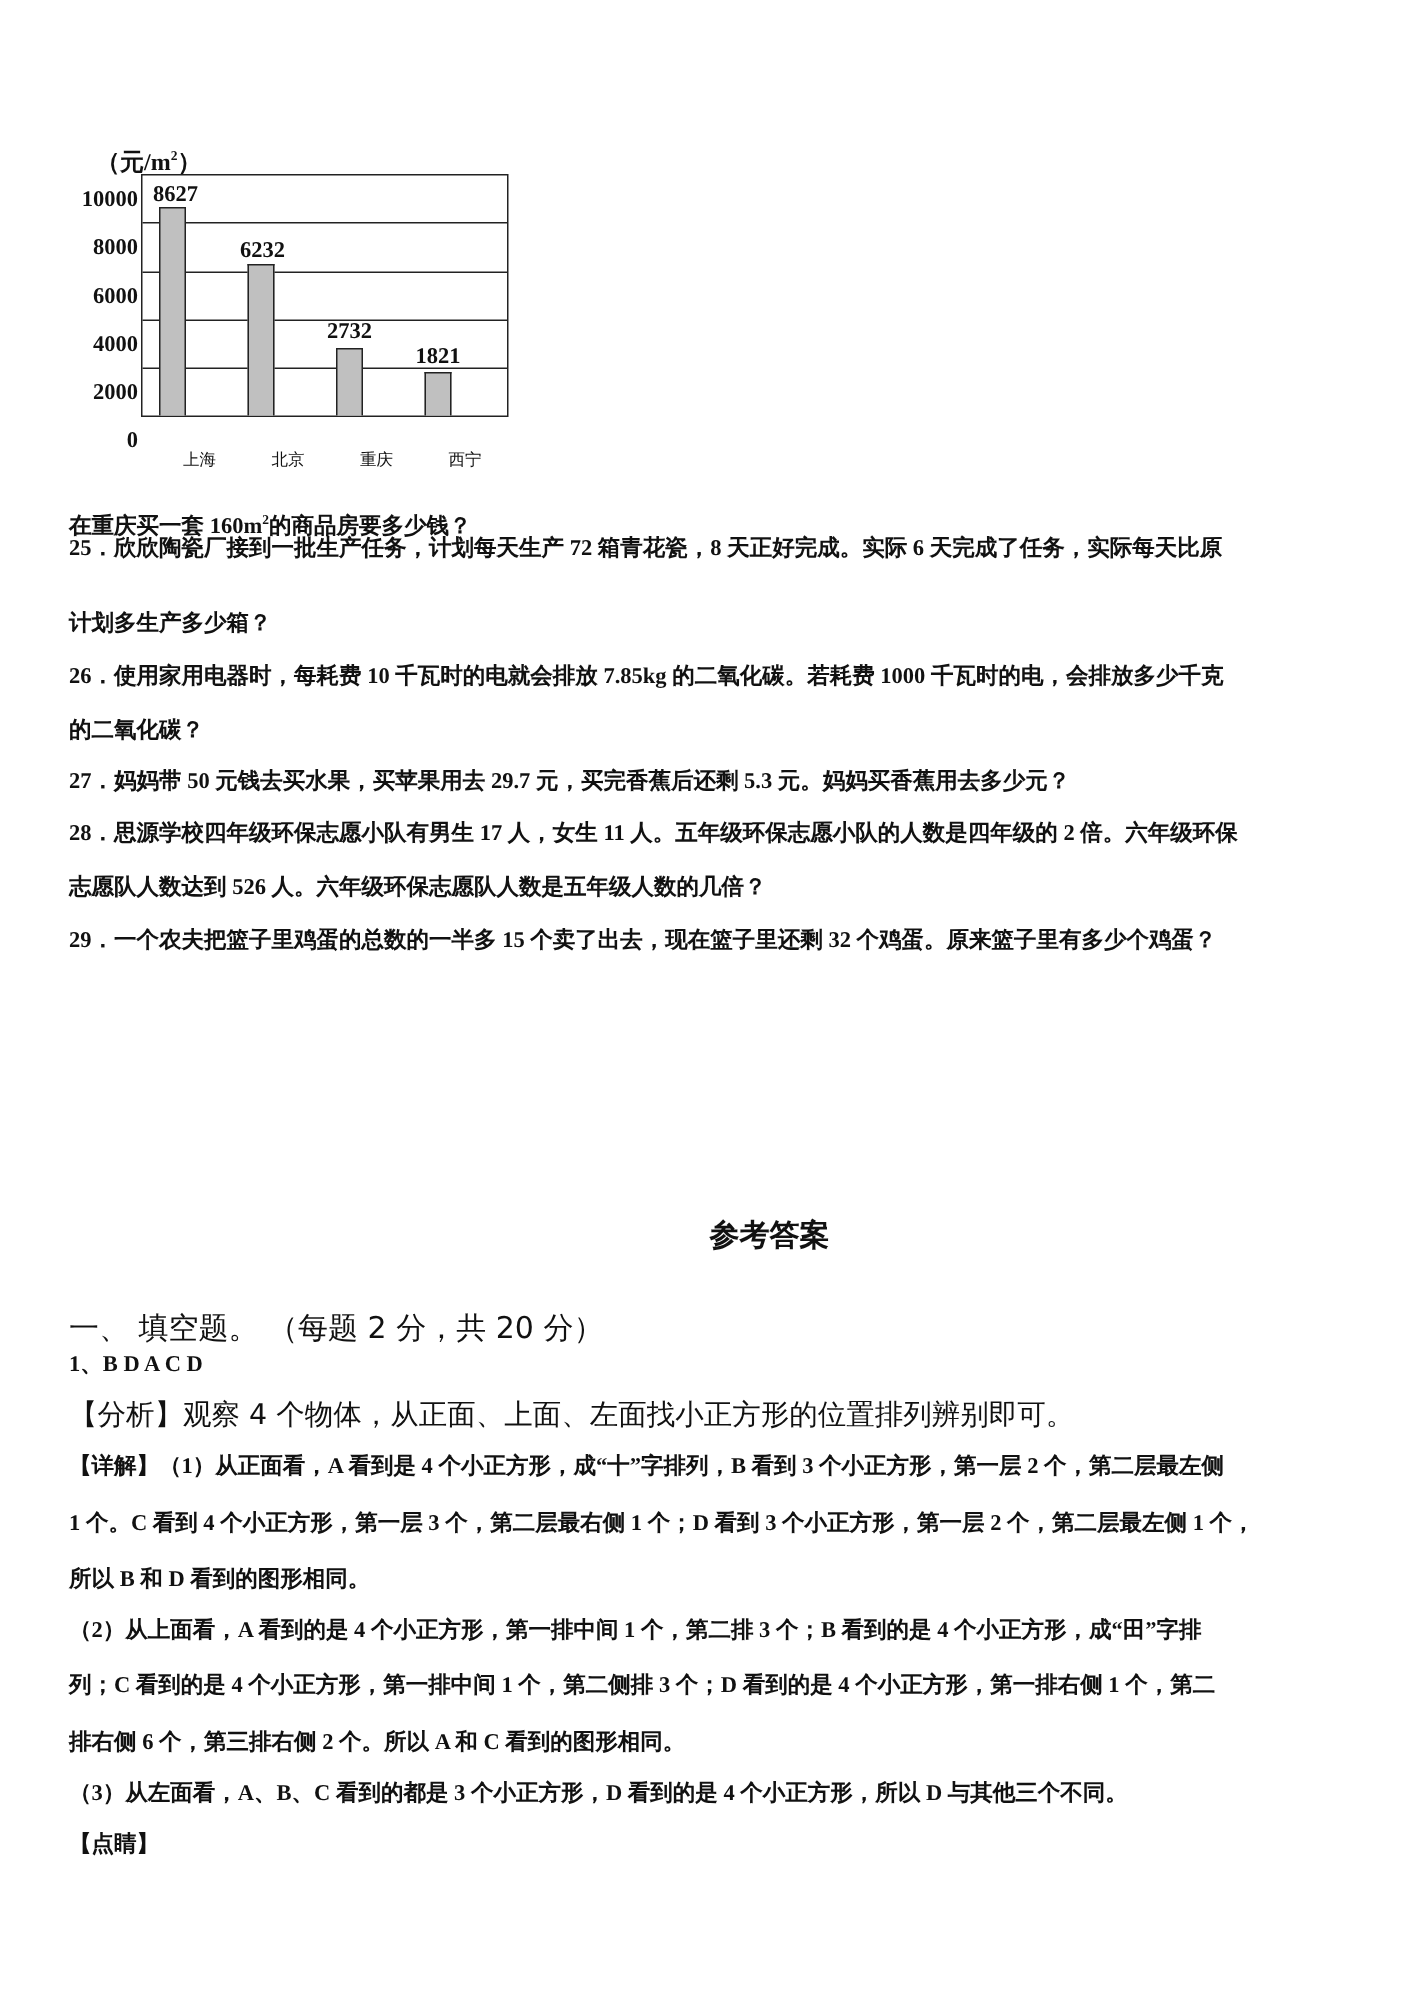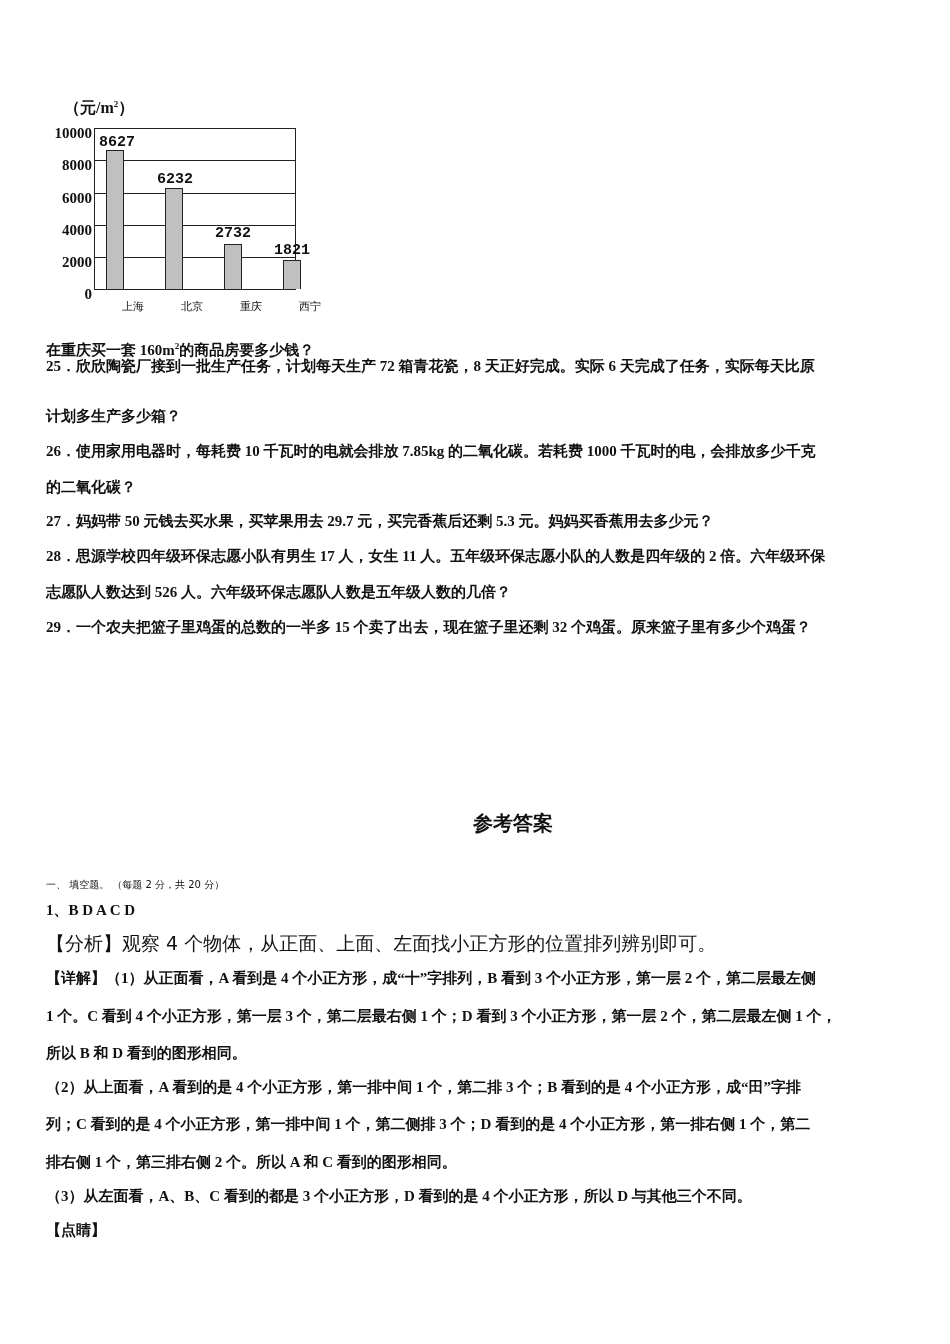--- a/index.html
+++ b/index.html
@@ -4,31 +4,31 @@
 <style>
   html, body { margin:0; padding:0; background:#ffffff; }
   body {
     width:950px; height:1344px; position:relative; overflow:hidden;
     font-family: "Liberation Serif", "DejaVu Serif", serif;
     color:#111;
   }
   .chart { position:absolute; left:40px; top:92px; width:310px; height:235px; }
   .chart .unit { position:absolute; left:24px; top:6px; font-size:16px; font-weight:bold; }
   .chart .unit sup { font-size:9px; }
-  .plot { position:absolute; left:54px; top:36px; width:202px; height:162px; border:1.5px solid #222; box-sizing:border-box;font-family:Liberation Mono, monospace; }
+  .plot { position:absolute; left:54px; top:24px; width:245px; height:162px; border:1.5px solid #222; box-sizing:border-box; }
   .gridline { position:absolute; left:0; right:0; height:0; border-top:1.5px solid #222; }
   .ytick { position:absolute; right:258px; font-size:15px; font-weight:bold; text-align:right; width:60px; line-height:16px; }
   .bar { position:absolute; bottom:0; width:18px; background:#c0c0c0; border:1.5px solid #222; border-bottom:none; box-sizing:border-box; }
   .bar-label { position:absolute; font-size:15px; font-weight:bold; width:50px; text-align:center; line-height:15px; }
   .xlabel { position:absolute; top:207px; font-size:11px; font-weight:normal; width:60px; text-align:right; }
 
   .line { position:absolute; left:46px; font-size:15px; font-weight:bold; white-space:nowrap; line-height:20px; }
   .line sup { font-size:9px; }
   .title { position:absolute; top:810px; left:0; width:950px; text-align:center; font-family:"DejaVu Sans", sans-serif; font-weight:bold; font-size:20px;padding-left:38px; }
-  .normal { font-weight:normal; font-family: "DejaVu Sans", sans-serif; font-size:10px; }
+  .normal { font-weight:normal; font-family: "DejaVu Sans", sans-serif; font-size:20px; }
 </style>
 </head>
 <body>
 
 <div class="chart">
   <div class="unit"><span>（元/m</span><sup>2</sup><span>）</span></div>
 
   <div class="ytick" style="top:33px">10000</div>
   <div class="ytick" style="top:65px">8000</div>
   <div class="ytick" style="top:98px">6000</div>
@@ -71,15 +71,15 @@
 
 <div class="title">参考答案</div>
 <div class="line normal" style="top:875px">一、  填空题。 （每题 2 分，共 20  分）</div>
 <div class="line" style="top:900px">1、B   D   A   C   D</div>
 <div class="line normal" style="top:933px; font-size:19px">【分析】观察 4 个物体，从正面、上面、左面找小正方形的位置排列辨别即可。</div>
 <div class="line" style="top:968px">【详解】（1）从正面看，A 看到是 4 个小正方形，成“十”字排列，B 看到 3 个小正方形，第一层 2 个，第二层最左侧</div>
 <div class="line" style="top:1006px">1 个。C 看到 4 个小正方形，第一层 3 个，第二层最右侧 1 个；D 看到 3 个小正方形，第一层 2 个，第二层最左侧 1 个，</div>
 <div class="line" style="top:1043px">所以 B 和 D 看到的图形相同。</div>
 <div class="line" style="top:1077px">（2）从上面看，A 看到的是 4 个小正方形，第一排中间 1 个，第二排 3 个；B 看到的是 4 个小正方形，成“田”字排</div>
 <div class="line" style="top:1114px">列；C 看到的是 4 个小正方形，第一排中间 1 个，第二侧排 3 个；D 看到的是 4 个小正方形，第一排右侧 1 个，第二</div>
-<div class="line" style="top:1152px">排右侧 1 个，第三排右侧 2 个。所以 A 和 C 看到的图形相同。</div>
+<div class="line" style="top:1152px">排右侧 6 个，第三排右侧 2 个。所以 A 和 C 看到的图形相同。</div>
 <div class="line" style="top:1186px">（3）从左面看，A、B、C 看到的都是 3 个小正方形，D 看到的是 4 个小正方形，所以 D 与其他三个不同。</div>
 <div class="line" style="top:1220px">【点睛】</div>
 
 </body></html>

